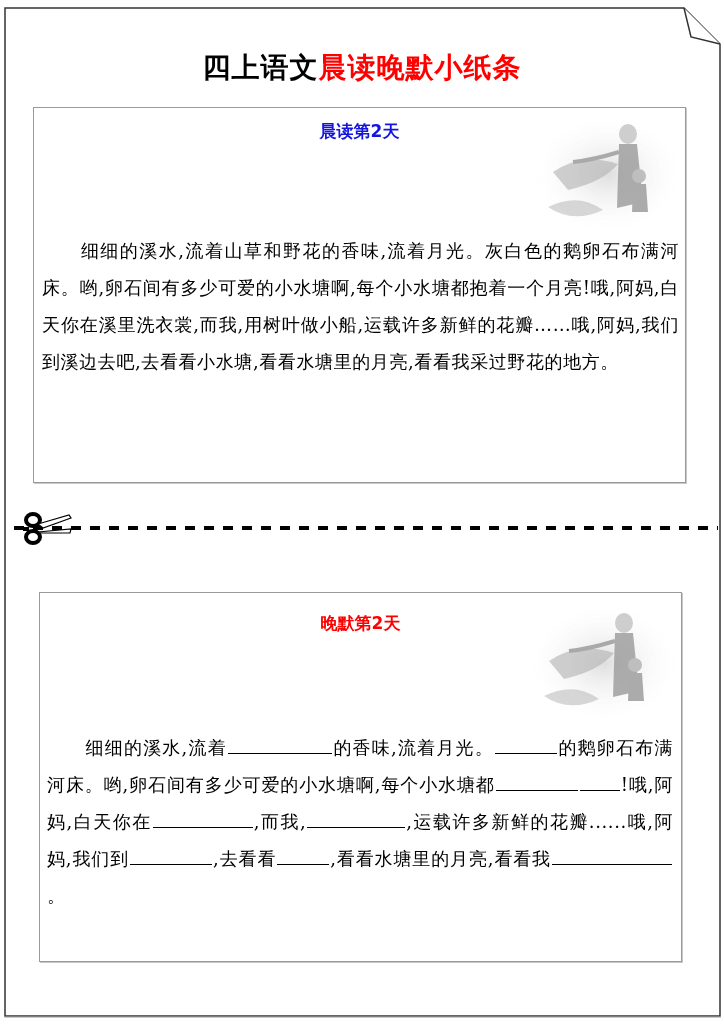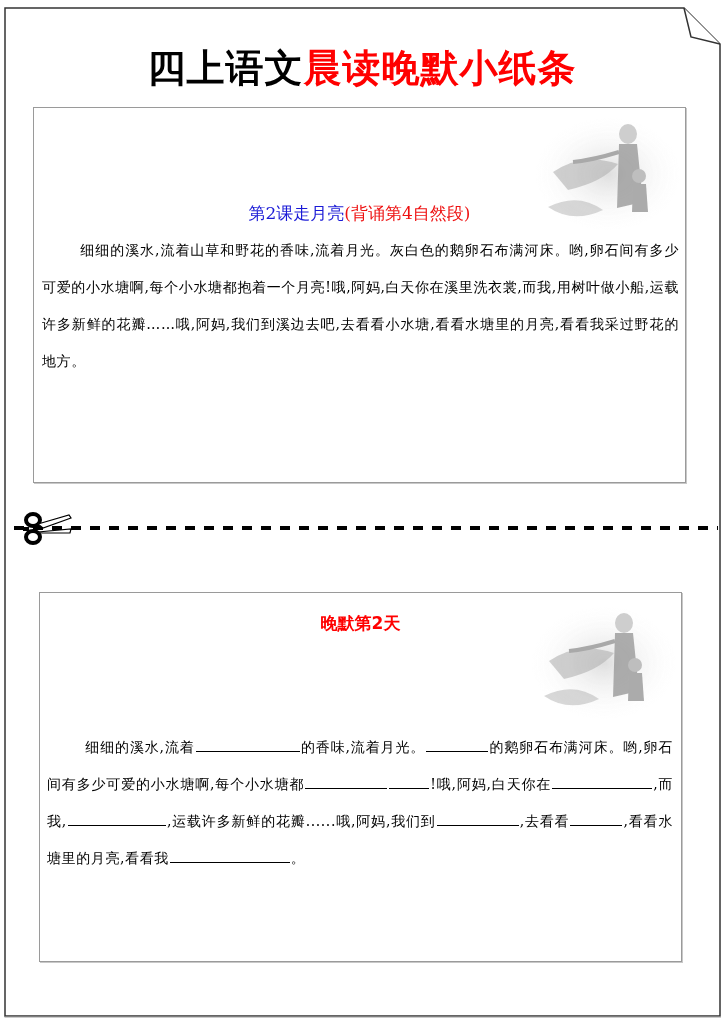--- a/index.html
+++ b/index.html
@@ -1,41 +1,41 @@
 <!DOCTYPE html>
 <html><head>
 <meta charset="utf-8">
 <style>
   html, body { margin:0; padding:0; background:#ffffff; }
   body { width:724px; height:1024px; position:relative; overflow:hidden;
          font-family:"DejaVu Serif", "Liberation Serif", serif; color:#000; }
   .frame-svg { position:absolute; left:0; top:0; }
   .title { position:absolute; left:0; width:724px; top:44px; text-align:center;
-           font-size:38px; font-weight:bold; letter-spacing:1px;
+           font-size:28px; font-weight:bold; letter-spacing:1px;
            font-family:"DejaVu Serif", serif; line-height:48px; }
   .title .black { color:#000; }
   .title .red { color:#ff0000; }
   .box { position:absolute; border:1px solid #9a9a9a; background:#fff;
          box-shadow:1px 1px 0 #c8c8c8; }
   .box.top { left:33px; top:107px; width:651px; height:374px; }
   .box.bottom { left:39px; top:592px; width:641px; height:368px; }
   .illus { position:absolute; width:150px; height:118px; opacity:0.9; }
   .box.top .illus { right:2px; top:4px; }
   .box.bottom .illus { right:2px; top:8px; }
   .box-title { position:absolute; left:0; right:0; text-align:center;
                font-family:"DejaVu Sans", sans-serif; font-weight:bold;
                font-size:17px; top:12px; }
   .box.top .box-title { color:#1515e0; }
   .box.bottom .box-title { color:#ff0000; top:8px;margin-top:11px; }
   .lesson { position:absolute; left:0; right:0; text-align:center; font-size:17px; }
   .box.top .lesson { top:94px; }
   .box.bottom .lesson { top:96px; }
   .lesson .blue { color:#1a1ad6; }
   .lesson .red { color:#ee1111; }
-  .passage { position:absolute; font-size:14px; line-height:37px;
+  .passage { position:absolute; font-size:18px; line-height:37px;
              text-align:justify; letter-spacing:0.6px; }
   .box.top .passage { left:8px; right:6px; top:124px; }
   .box.bottom .passage { left:7px; right:8px; top:136px; }
   .passage .indent { display:inline-block; width:38px; }
   .blank { display:inline-block; border-bottom:1px solid #000; height:1px;
            vertical-align:baseline; margin:0 1px; }
   .cut-line { position:absolute; left:14px; top:526px; width:704px; height:4px;
               background: repeating-linear-gradient(to right, #000 0 10px, transparent 10px 19px); }
   .scissors { position:absolute; left:23px; top:512px; width:52px; height:34px; }
 </style>
@@ -62,23 +62,21 @@
     </defs>
     <ellipse cx="75" cy="62" rx="72" ry="56" fill="url(#fade1)" opacity="0.55"></ellipse>
     <path d="M20 60 Q50 40 85 52 Q70 70 35 78 Z" fill="#a9a9a9" opacity="0.6"></path>
     <path d="M15 95 Q45 80 70 98 Q40 112 15 95 Z" fill="#b5b5b5" opacity="0.6"></path>
     <ellipse cx="95" cy="22" rx="9" ry="10" fill="#c9c9c9"></ellipse>
     <path d="M86 32 L104 32 L110 90 L84 96 Z" fill="#8f8f8f" opacity="0.8"></path>
     <path d="M86 40 Q60 48 40 50" stroke="#a0a0a0" stroke-width="4" fill="none"></path>
     <ellipse cx="106" cy="64" rx="7" ry="7" fill="#b7b7b7"></ellipse>
     <path d="M100 72 L113 72 L115 100 L99 100 Z" fill="#a3a3a3"></path>
   </svg>
-  <div class="lesson">
-    <span class="blue">第2课走月亮</span><span class="red">(背诵第4自然段)</span>
-  </div>
+  <div class="box-title">晨读第2天</div>
   <div class="passage"><span class="indent"></span><span>细细的溪水,流着山草和野花的香味,流着月光。灰白色的鹅卵石布满河床。哟,卵石间有多少可爱的小水塘啊,每个小水塘都抱着一个月亮!哦,阿妈,白天你在溪里洗衣裳,而我,用树叶做小船,运载许多新鲜的花瓣……哦,阿妈,我们到溪边去吧,去看看小水塘,看看水塘里的月亮,看看我采过野花的地方。</span></div>
 </div>
 
 <div class="cut-line"></div>
 <svg class="scissors" viewBox="0 0 52 34">
   <ellipse cx="10" cy="8" rx="7" ry="6" fill="none" stroke="#000" stroke-width="4"></ellipse>
   <ellipse cx="10" cy="25" rx="7" ry="6" fill="none" stroke="#000" stroke-width="4"></ellipse>
   <path d="M15 12 L46 3 L48 6 L20 16 Z" fill="#fff" stroke="#000" stroke-width="1.2"></path>
   <path d="M15 20 L48 17 L47 21 L19 21 Z" fill="#fff" stroke="#000" stroke-width="1.2"></path>
   <rect x="0" y="15" width="6" height="4" fill="#000"></rect>

